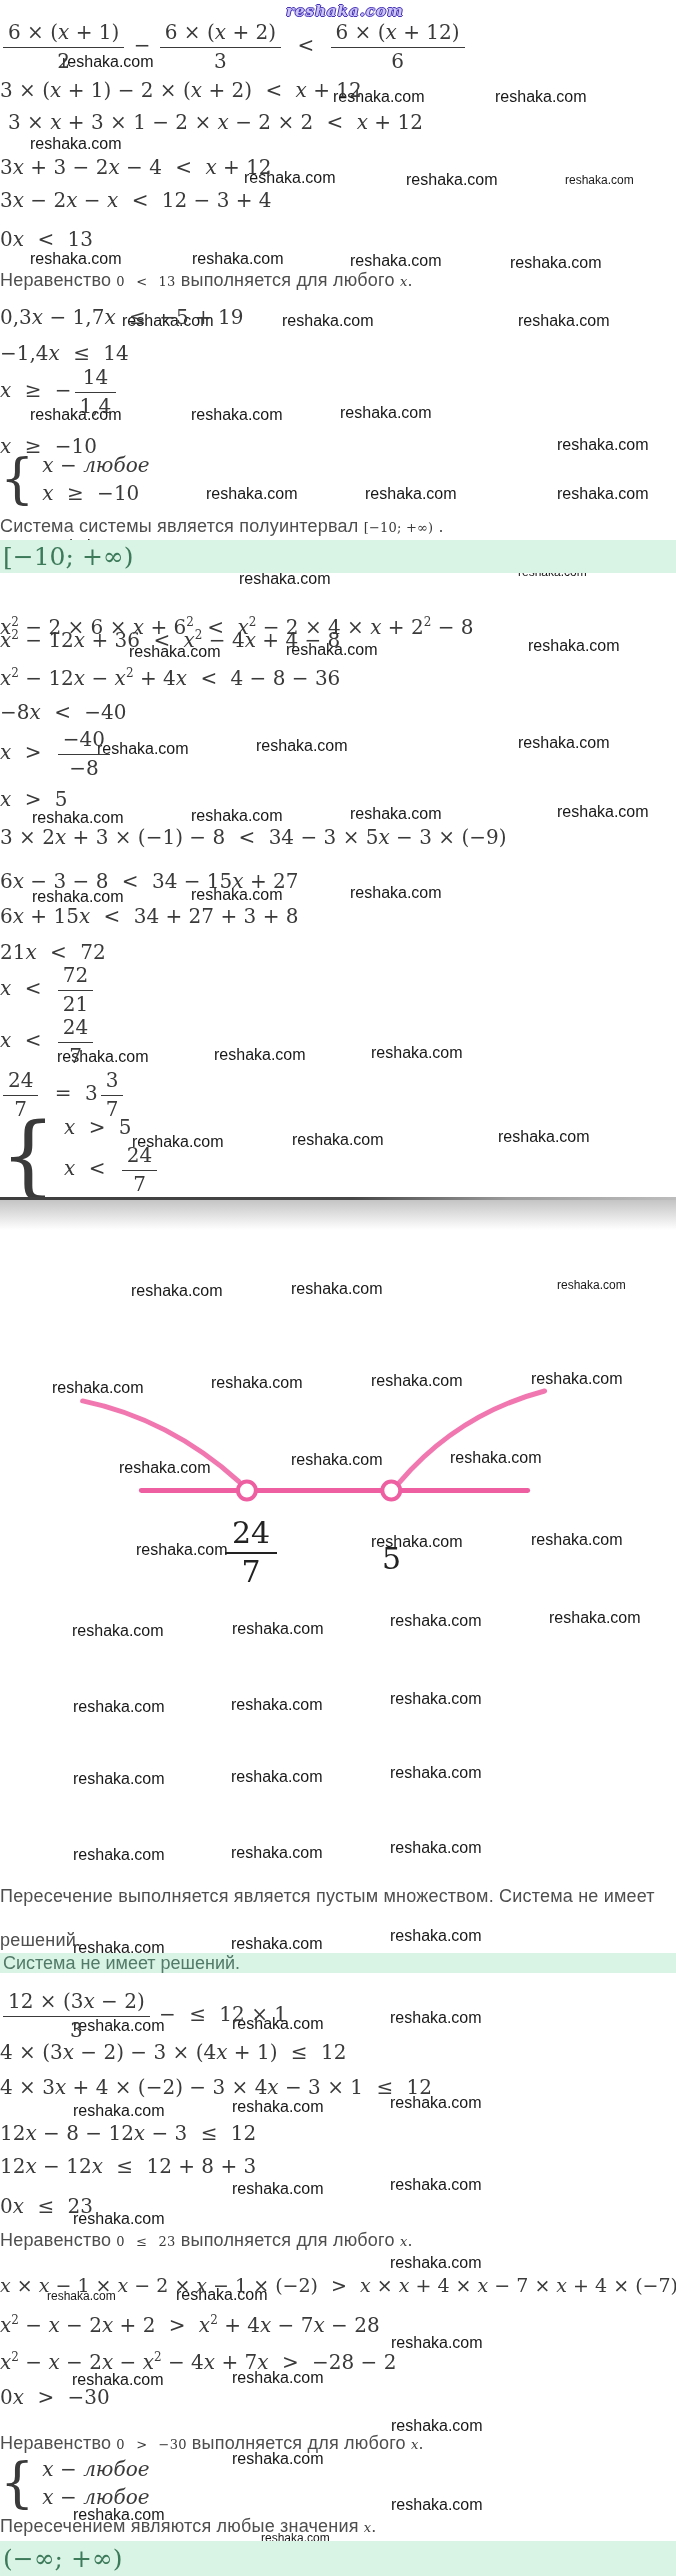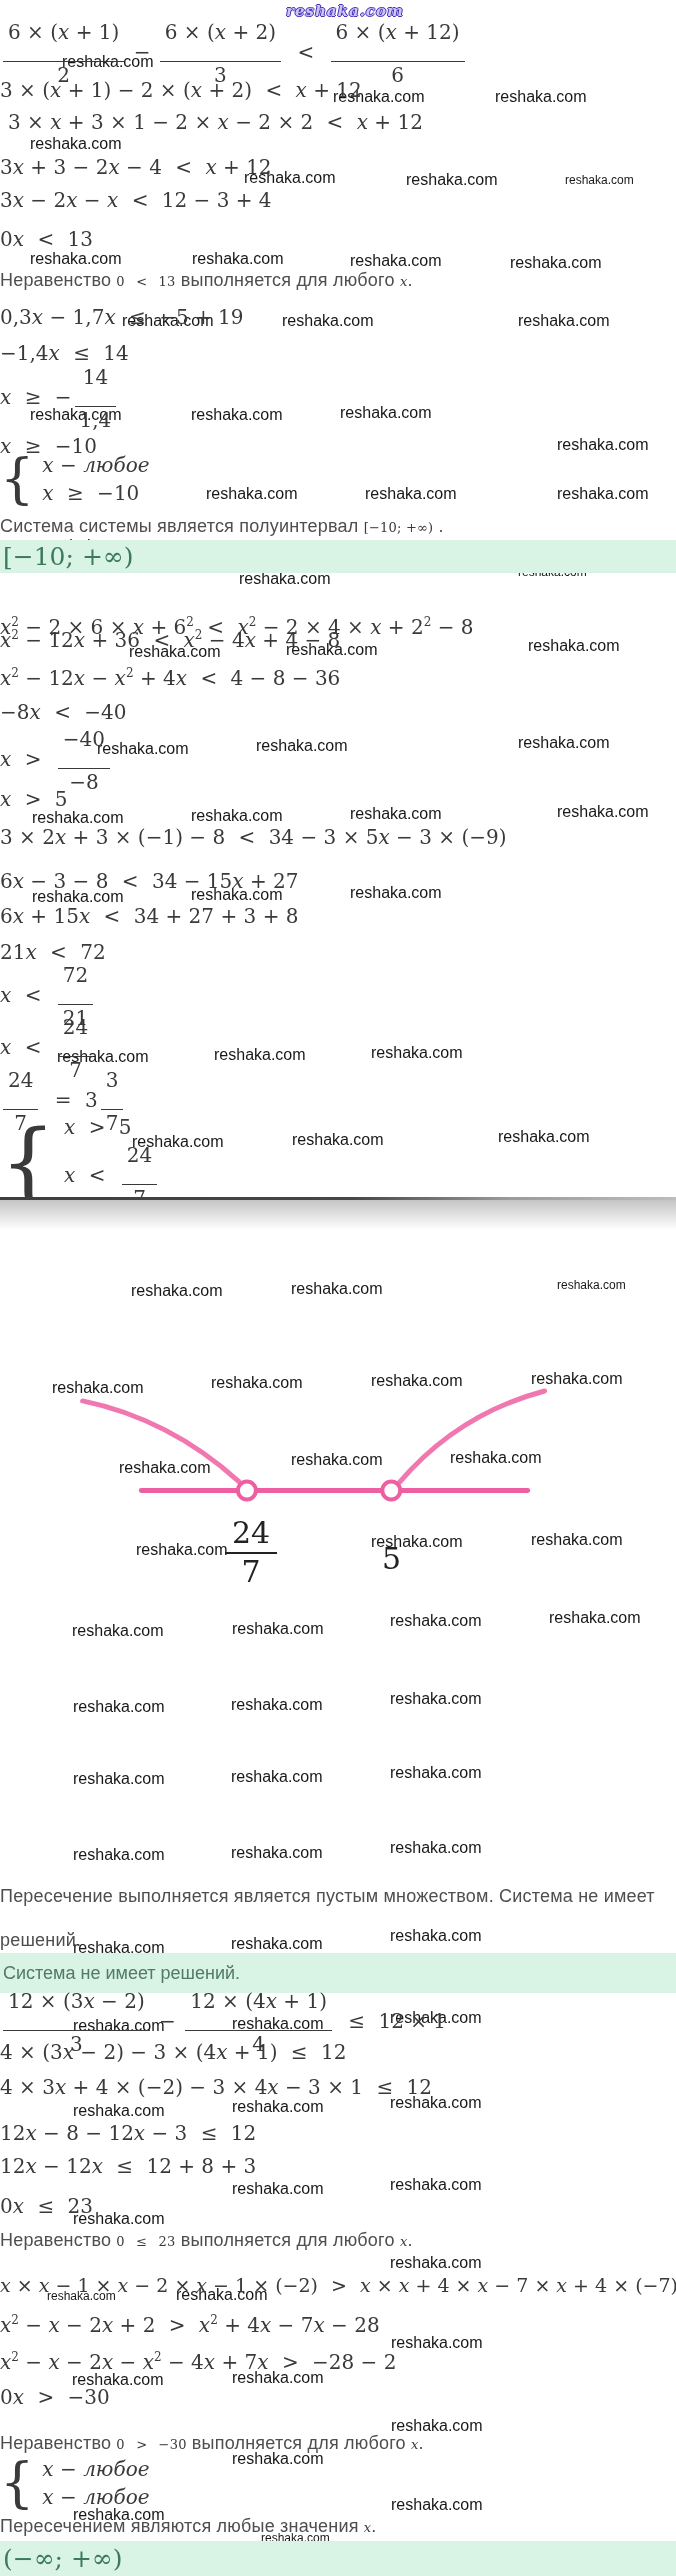--- a/index.html
+++ b/index.html
@@ -13,21 +13,21 @@
         font:bold italic 15px "DejaVu Serif",serif;color:#cdc6f4;letter-spacing:1px;
         text-shadow:-1px 0 #4430b8,1px 0 #4430b8,0 -1px #4430b8,0 1px #4430b8;}
   
   .line{position:absolute;white-space:nowrap;z-index:2;color:#3a3a3a;}
   .math{font-family:"DejaVu Serif",serif;font-size:20px;}
   .math i,.textline i{font-family:"DejaVu Serif",serif;font-style:italic;}
   .mseg{font-family:"DejaVu Serif",serif;}
   sup{font-size:12px;}
   .rel{padding:0 7px;}
   .frac{display:inline-block;text-align:center;vertical-align:middle;margin:0 3px;}
-  .frac .num{display:block;padding:0 5px 17px 5px;border-bottom:1.6px solid #3a3a3a;line-height:1.2;}
+  .frac .num{display:block;padding:0 5px 3px 5px;border-bottom:1.6px solid #3a3a3a;line-height:1.2;}
   .frac .den{display:block;padding:1px 5px 0 5px;line-height:1.2;}
   .textline{font-size:18px;color:#4e4e4e;letter-spacing:0.2px;}
   .textline .mseg{font-size:13px;color:#3a3a3a;}
   .hl{left:0;width:677px;background:#d9f3e5;display:flex;align-items:center;padding-left:3px;box-sizing:border-box;}
   .hl-serif{font-family:"DejaVu Serif",serif;font-size:25px;color:#3c7a5a;}
   .hl-serif .mseg{color:#3c7a5a;}
   .hl-sans{font-size:18px;color:#527a68;}
   .hl-sans .txt{color:#527a68;}
   .sys{display:flex;align-items:center;}
   .brace{font-family:"DejaVu Serif",serif;font-size:54px;line-height:.9;margin-right:8px;font-weight:400;}
@@ -188,24 +188,24 @@
       <div class="line math" style="top: 1068px; left: 0px;"><span class="frac"><span class="num">24</span><span class="den">7</span></span><span class="mseg"> <span class="rel">=</span> 3</span><span class="frac"><span class="num">3</span><span class="den">7</span></span></div>
       <div class="line math sys sys-big" style="top: 1115px; left: 0px;">
         <span class="brace">{</span>
         <span class="sys-rows">
           <span class="sys-row"><span class="mseg"><i>x</i> <span class="rel">&gt;</span> 5</span></span>
           <span class="sys-row"><span class="mseg"><i>x</i> <span class="rel">&lt;</span> </span><span class="frac"><span class="num">24</span><span class="den">7</span></span></span>
         </span>
       </div>
       <div class="line textline" style="top: 1886px; left: 0px;"><span class="txt">Пересечение выполняется является пустым множеством. Система не имеет</span></div>
       <div class="line textline" style="top: 1930px; left: 0px;"><span class="txt">решений.</span></div>
-      <div class="line hl hl-sans" style="top: 1953px; left: 0px; height: 40px;">
+      <div class="line hl hl-sans" style="top: 1953px; left: 0px; height: 20px;">
         <span class="txt">Система не имеет решений.</span>
       </div>
-      <div class="line math" style="top: 1989px; left: 0px;"><span class="frac"><span class="num">12 × (3<i>x</i> − 2)</span><span class="den">3</span></span><span class="mseg"> − </span><span class="frac"><span class="num">12 × (4<i>x</i> + 1)</span><span class="den">4</span></span><span class="mseg"> <span class="rel">≤</span> 12 × 1</span></div>
+      <div class="line math" style="top: 1989px; left: 0px;"><span class="frac"><span class="num">12 × (3<i>x</i> − 2)</span><span class="den">3</span></span><span class="mseg"> − </span><span class="mseg"> <span class="rel">≤</span> 12 × 1</span></div>
       <div class="line math" style="top: 2040px; left: 0px;"><span class="mseg">4 × (3<i>x</i> − 2) − 3 × (4<i>x</i> + 1) <span class="rel">≤</span> 12</span></div>
       <div class="line math" style="top: 2075px; left: 0px; text-align: center;"><span class="mseg">4 × 3<i>x</i> + 4 × (−2) − 3 × 4<i>x</i> − 3 × 1 <span class="rel">≤</span> 12</span></div>
       <div class="line math" style="top: 2121px; left: 0px;"><span class="mseg">12<i>x</i> − 8 − 12<i>x</i> − 3 <span class="rel">≤</span> 12</span></div>
       <div class="line math" style="top: 2154px; left: 0px;"><span class="mseg">12<i>x</i> − 12<i>x</i> <span class="rel">≤</span> 12 + 8 + 3</span></div>
       <div class="line math" style="top: 2194px; left: 0px;"><span class="mseg">0<i>x</i> <span class="rel">≤</span> 23</span></div>
       <div class="line textline" style="top: 2230px; left: 0px;"><span class="txt">Неравенство </span><span class="mseg">0 <span class="rel">≤</span> 23</span><span class="txt"> выполняется для любого </span><span class="mseg"><i>x</i></span><span class="txt">.</span></div>
       <div class="line math" style="top: 2274px; left: 0px; font-size: 19px;"><span class="mseg"><i>x</i> × <i>x</i> − 1 × <i>x</i> − 2 × <i>x</i> − 1 × (−2) <span class="rel">&gt;</span> <i>x</i> × <i>x</i> + 4 × <i>x</i> − 7 × <i>x</i> + 4 × (−7)</span></div>
       <div class="line math" style="top: 2313px; left: 0px; text-align: right;"><span class="mseg"><i>x</i><sup>2</sup> − <i>x</i> − 2<i>x</i> + 2 <span class="rel">&gt;</span> <i>x</i><sup>2</sup> + 4<i>x</i> − 7<i>x</i> − 28</span></div>
       <div class="line math" style="top: 2350px; left: 0px;"><span class="mseg"><i>x</i><sup>2</sup> − <i>x</i> − 2<i>x</i> − <i>x</i><sup>2</sup> − 4<i>x</i> + 7<i>x</i> <span class="rel">&gt;</span> −28 − 2</span></div>
       <div class="line math" style="top: 2385px; left: 0px;"><span class="mseg">0<i>x</i> <span class="rel">&gt;</span> −30</span></div>

